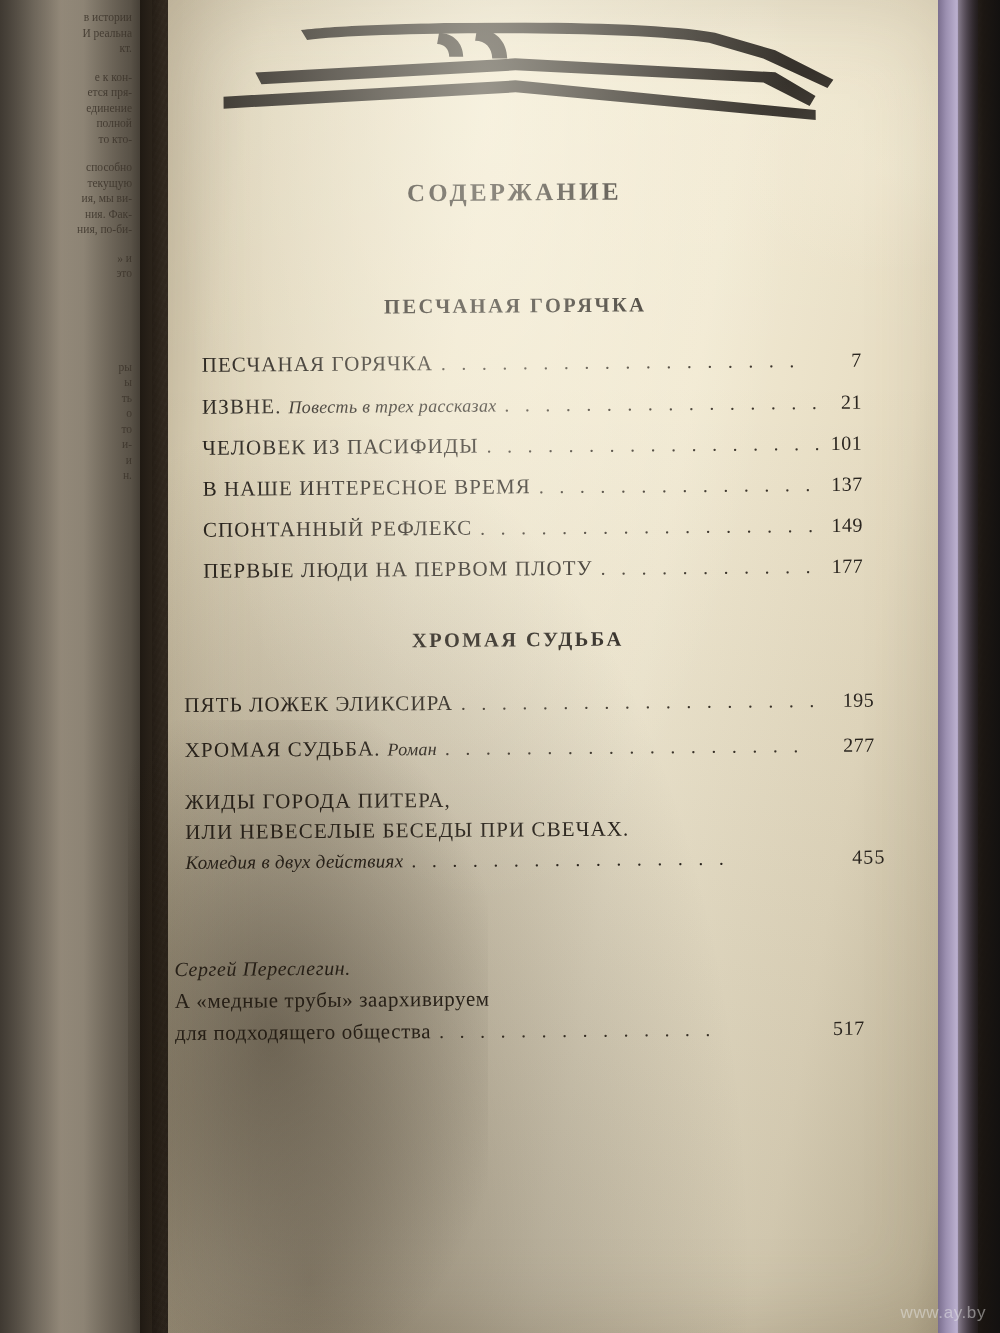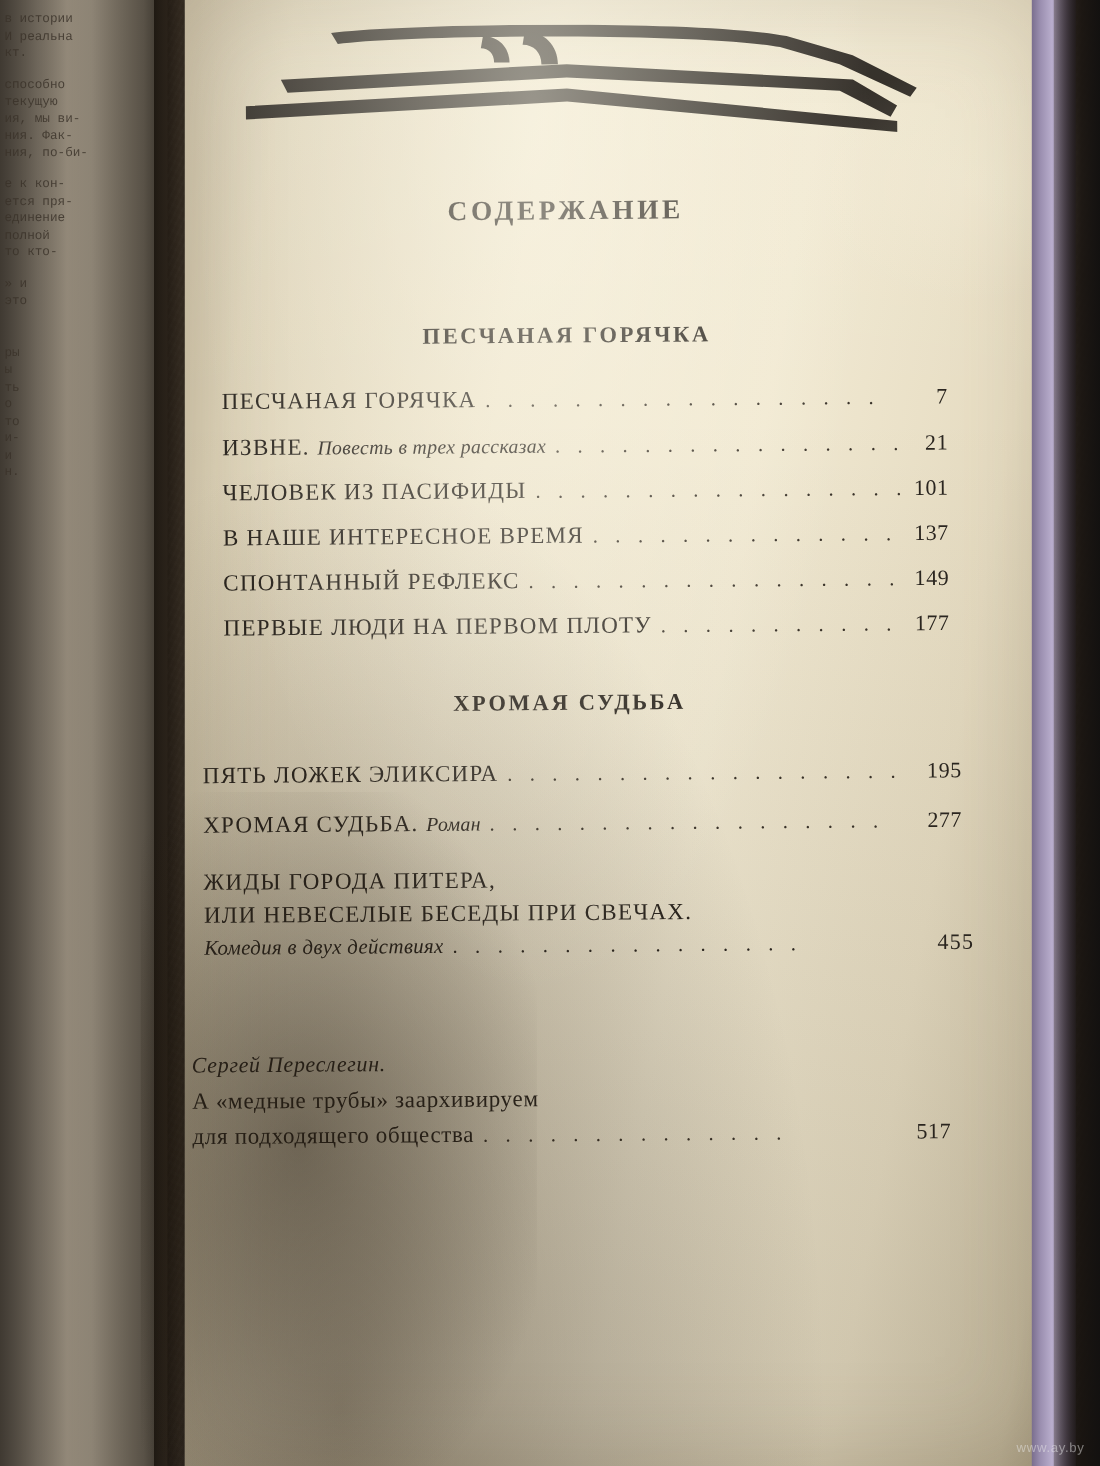--- a/index.html
+++ b/index.html
@@ -44,23 +44,23 @@
     background: linear-gradient(90deg, rgba(0,0,0,.42) 0%, rgba(0,0,0,.06) 40%, rgba(0,0,0,.45) 100%);
   }
   .left-col {
     position: absolute;
     left: 4px;
     top: 10px;
     width: 128px;
     color: #3a3229;
     font-size: 11.5px;
     line-height: 15.5px;
-    text-align: left;
+    text-align: right;
     opacity: .82;
-    font-family: Liberation Mono, monospace;
+    font-family: Liberation Serif, serif;
   }
   .left-col p { margin: 0 0 13px 0; }
 
   
   .gutter {
     position: absolute;
     left: 140px; top: 0;
     width: 66px; height: 1333px;
     background: linear-gradient(90deg, rgba(20,14,8,.78) 0%, rgba(60,48,34,.55) 35%, rgba(120,104,80,.16) 72%, rgba(255,255,255,0) 100%);
   }
@@ -203,21 +203,21 @@
     color: #2b2620;
   }
   .afterword .author { font-style: italic; font-size: 20px; }
   .afterword .row { display: flex; align-items: baseline; white-space: nowrap; }
 
   
   .watermark {
     position: absolute;
     right: 14px; bottom: 10px;
     color: rgba(235,235,235,.48);
-    font-size: 12px;
+    font-size: 17px;
     letter-spacing: .6px;
     font-family: "Liberation Sans", sans-serif;
   }
   
   .glare {
     position: absolute;
     left: 560px; top: 60px;
     width: 320px; height: 220px;
     background: radial-gradient(ellipse at 50% 50%, rgba(255,250,230,.18) 0%, rgba(255,250,230,0) 70%);
     pointer-events: none;
@@ -231,33 +231,33 @@
   <div class="backdrop"></div>
   <div class="backdrop-texture"></div>
 
   <div class="left-page">
     <div class="shade"></div>
   </div>
   <div class="left-col">
     <p style="white-space:pre-line">в истории
 И реальна
 кт.</p>
+    <p style="white-space:pre-line">е к кон-
+ется пря-
+единение
+полной
+то кто-</p>
     <p style="white-space:pre-line">способно
 текущую
 ия, мы ви-
 ния. Фак-
 ния, по-би-</p>
-    <p style="white-space:pre-line">е к кон-
-ется пря-
-единение
-полной
-то кто-</p>
     <p style="white-space:pre-line">» и
 это</p>
-    <p style="white-space:pre-line;margin-top:32px">ры
+    <p style="white-space:pre-line;margin-top:78px">ры
 ы
 ть
 о
 то
 и-
 и
 н.</p>
   </div>
 
   <div class="gutter"></div>

